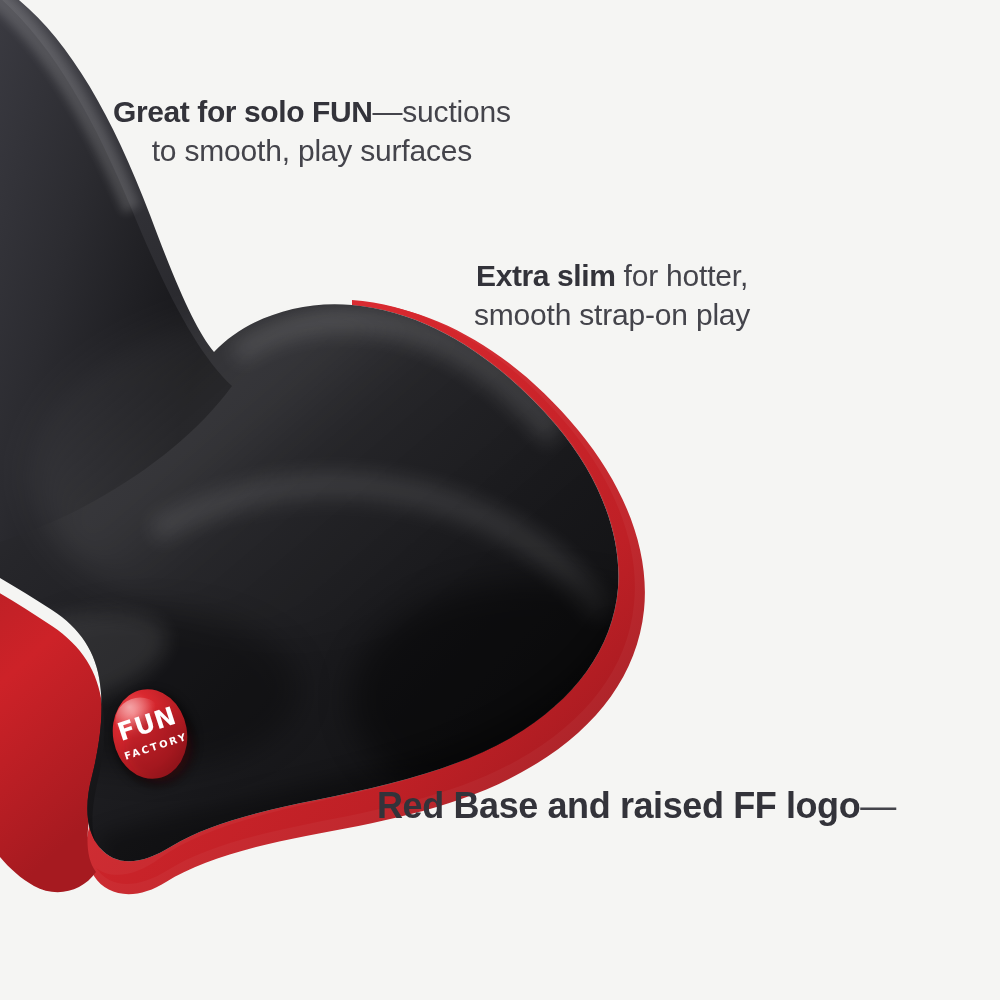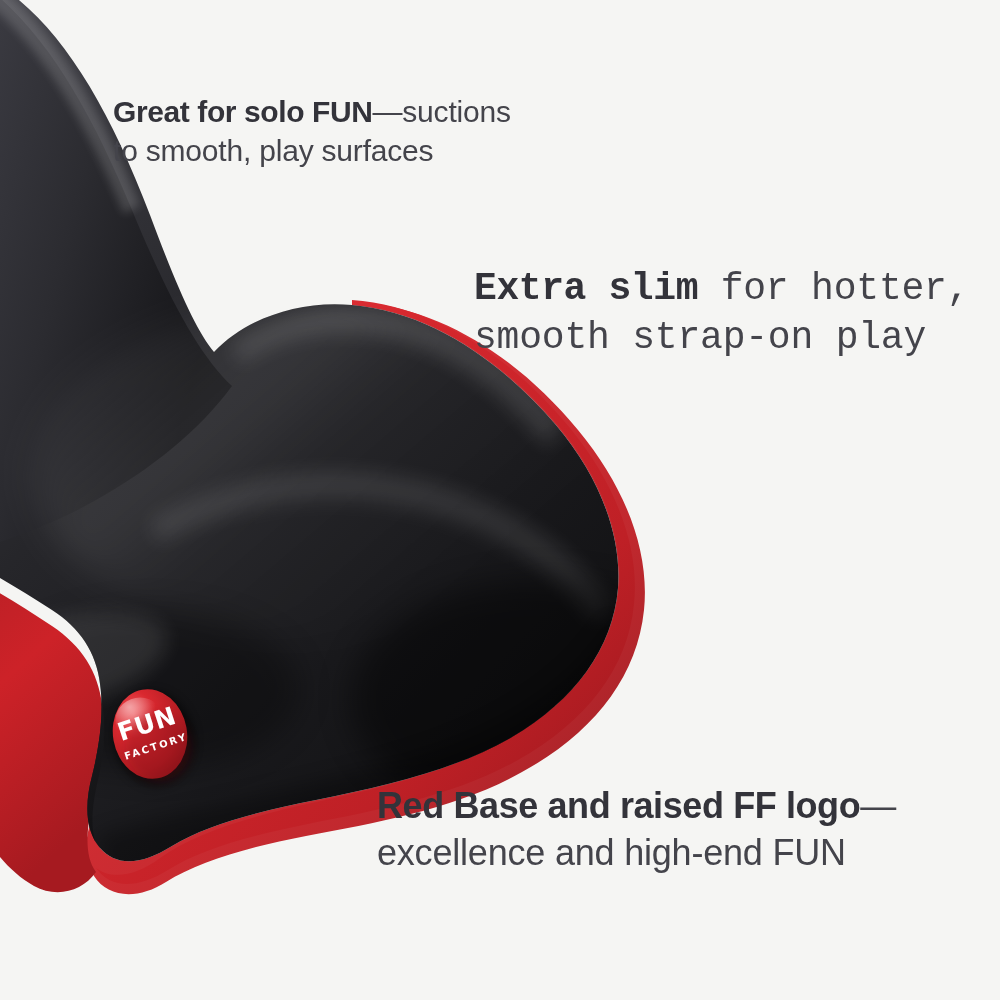--- a/index.html
+++ b/index.html
@@ -32,42 +32,42 @@
   }
 
   
   .caption {
     position: absolute;
     color: #3b3b42;
     font-family: "Liberation Sans", sans-serif;
     line-height: 1.30;
     letter-spacing: -0.2px;
     white-space: nowrap;
+    text-align: center;
   }
   .caption .ln { display: block; }
   .caption b {
     font-weight: 700;
     color: #33333a;
     letter-spacing: -0.4px;
   }
   .caption .lite {
     font-weight: 400;
     color: #44444b;
   }
 
   #caption-solo-fun {
     left: 113px;
     top: 92px;
     font-size: 30px;
   }
   #caption-extra-slim {
     left: 474px;
-    top: 264px;
-    font-size: 38px;
-    font-family: Liberation Mono, monospace;
+    top: 256px;
+    font-size: 30px;
   }
   #caption-red-base {
     left: 377px;
     top: 783px;
     font-size: 36px;
   }
 </style>
 </head>
 <body style="background: rgb(245, 245, 243);">
 
@@ -292,16 +292,15 @@
     <span class="ln">
       <b>Extra slim</b><span class="lite"> for hotter,</span>
     </span>
     <span class="ln lite">smooth strap-on play</span>
   </div>
 
   <div class="caption" id="caption-red-base">
     <span class="ln">
       <b>Red Base and raised FF logo</b><span class="lite">—</span>
     </span>
-    <span class="ln lite">excellence and high-end FUN</span>
   </div>
 
 </div>
 
 </body></html>

